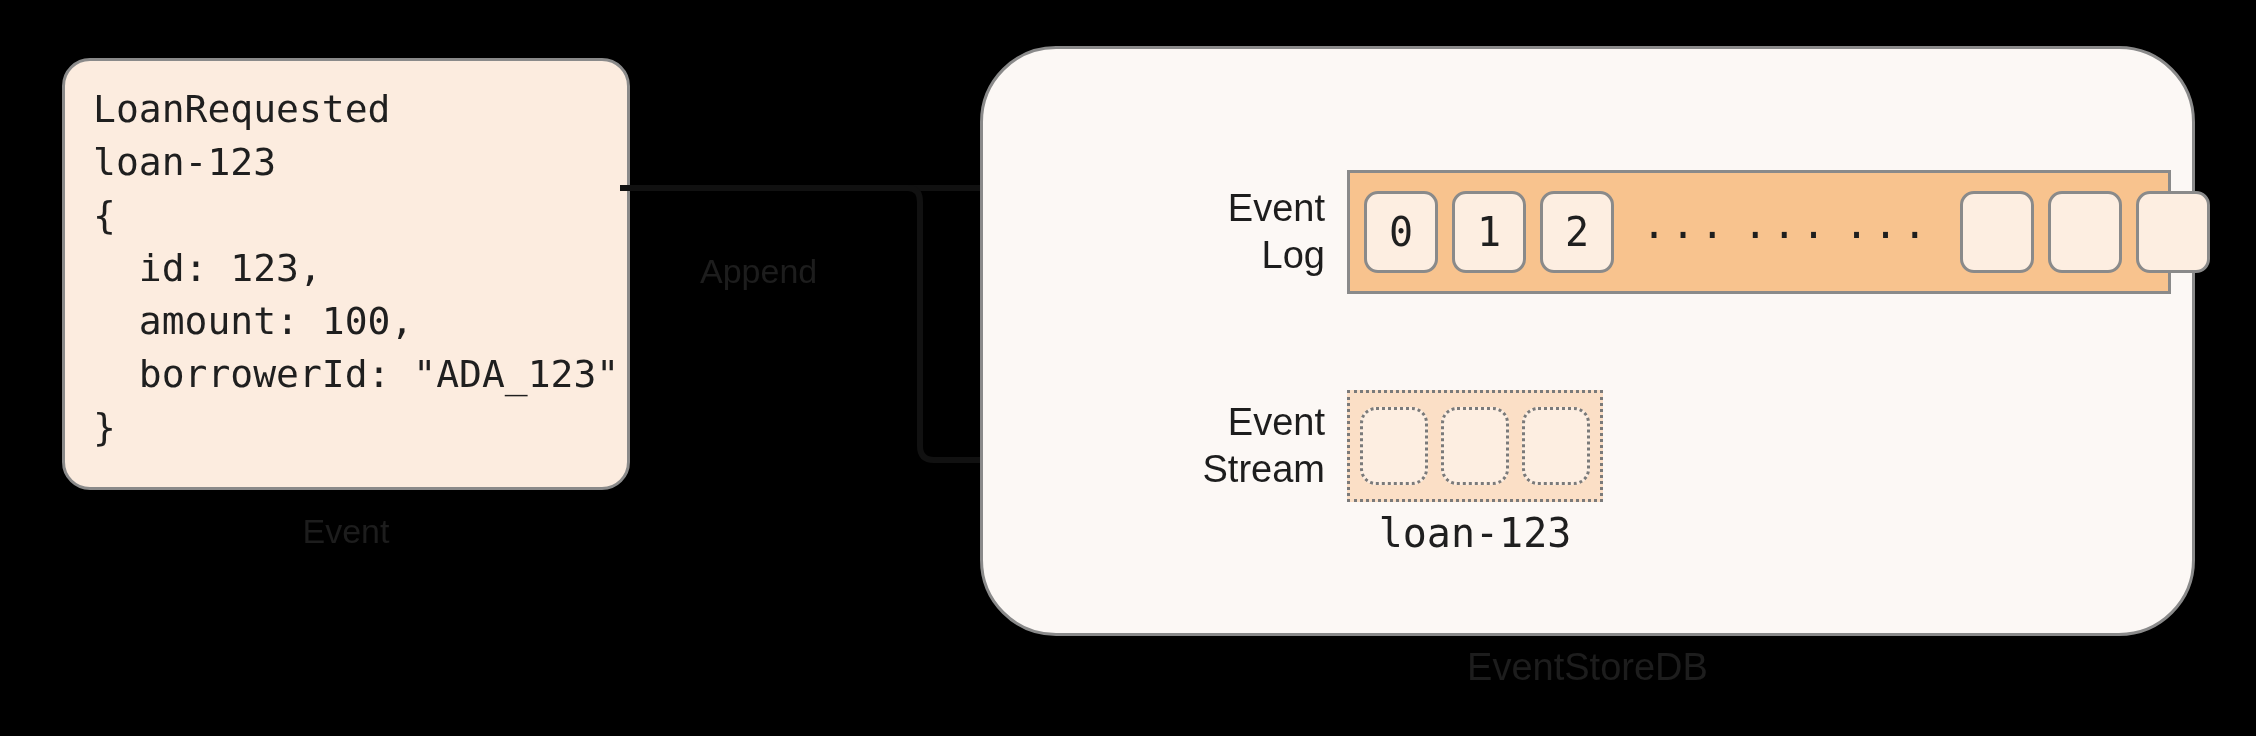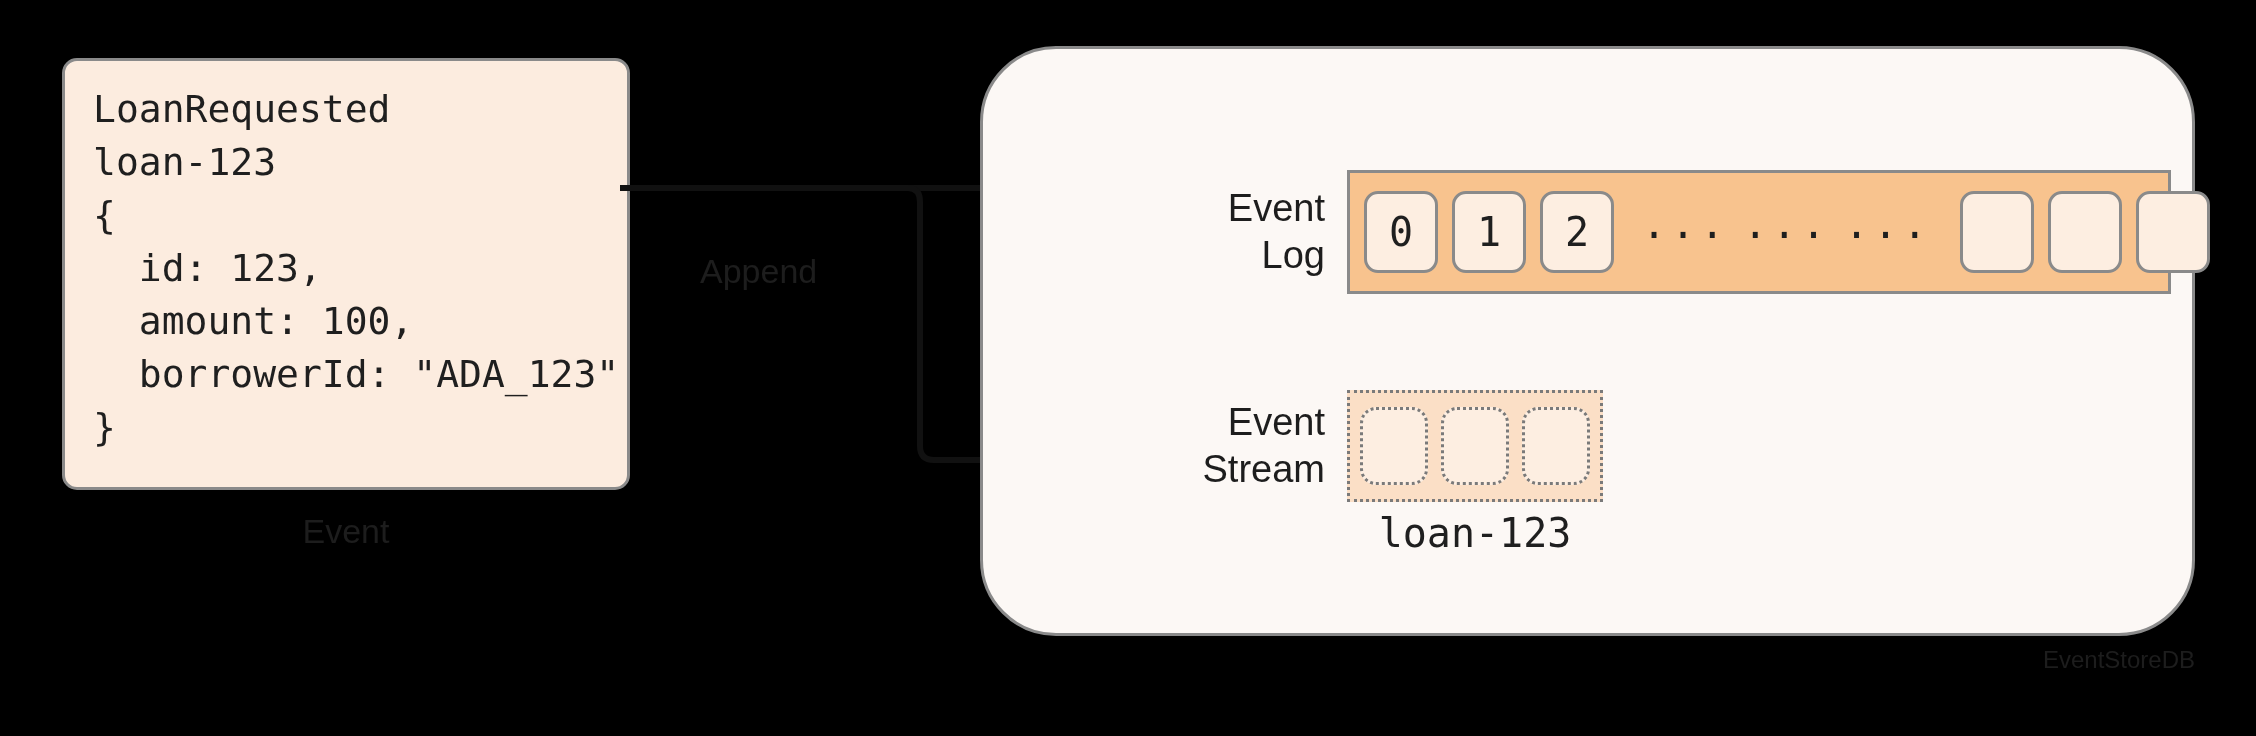--- a/index.html
+++ b/index.html
@@ -24,21 +24,21 @@
 
   
   #event-card {
     position: absolute;
     left: 62px;
     top: 58px;
     width: 568px;
     height: 432px;
     background: #fcecdf;
     border: 3px solid #8a8a8a;
-    border-radius: 15px;
+    border-radius: 28px;
     box-sizing: border-box;
   }
   #event-card-code {
     position: absolute;
     left: 28px;
     top: 22px;
     right: 10px;
     font-family: "DejaVu Sans Mono", "Liberation Mono", monospace;
     font-size: 38px;
     line-height: 53px;
@@ -86,22 +86,22 @@
     background: #fcf8f5;
     border: 3px solid #8a8a8a;
     border-radius: 76px;
     box-sizing: border-box;
   }
   #store-caption {
     position: absolute;
     left: 980px;
     top: 646px;
     width: 1215px;
-    text-align: right;
-    font-size: 24px;
+    text-align: center;
+    font-size: 38px;
     color: #1d1d1d;
   }
 
   
   #event-log-row {
     position: absolute;
     left: 1185px;
     top: 170px;
     display: flex;
     align-items: center;

